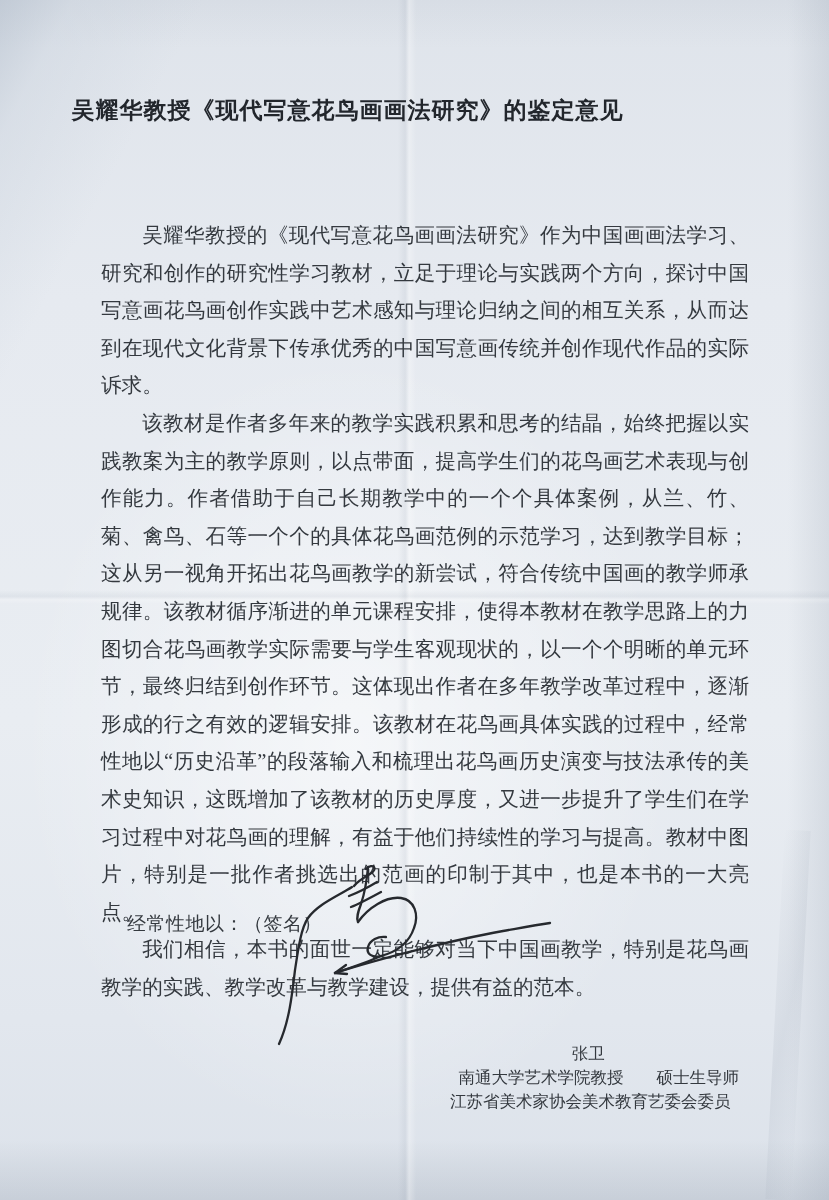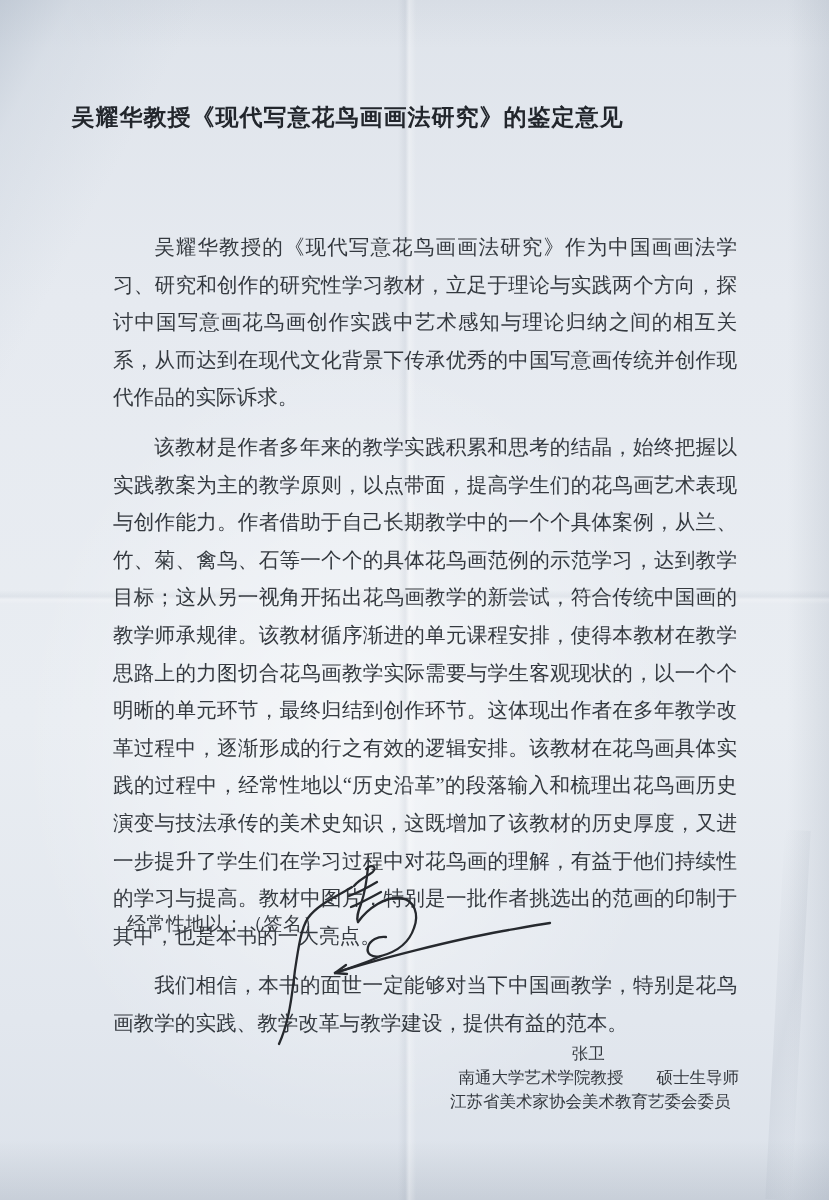--- a/index.html
+++ b/index.html
@@ -30,38 +30,38 @@
     left: 0; top: 590px; width: 829px; height: 14px;
     background: linear-gradient(to bottom, rgba(140,151,167,0) 0%, rgba(140,151,167,0.11) 45%, rgba(255,255,255,0.22) 70%, rgba(140,151,167,0) 100%);
   }
   .crease-r {
     left: 775px; top: 830px; width: 26px; height: 370px;
     background: linear-gradient(100deg, rgba(140,151,167,0) 0%, rgba(140,151,167,0.14) 50%, rgba(140,151,167,0) 100%);
     transform: rotate(3deg);
   }
   .title {
     position: absolute;
-    left: 0; top: 102px; width: 695px;
+    left: 0; top: 95px; width: 695px;
     text-align: center;
     font-size: 23px;
     font-weight: bold;
     letter-spacing: 1px;
     color: #22262c;
   }
   .body-text {
     position: absolute;
     left: 101px; top: 217px; width: 648px;
     font-size: 20.6px;
     line-height: 37.6px;
     text-align: justify;
     color: #34393f;
   }
   .body-text p {
     text-indent: 2em;
-    margin: 12px;
+    margin: 0;
   }
   .sig-label {
     position: absolute;
     left: 127px; top: 911px;
     font-size: 19px;
     letter-spacing: 0.5px;
     color: #34393f;
     white-space: nowrap;
   }
   .sig-svg {

